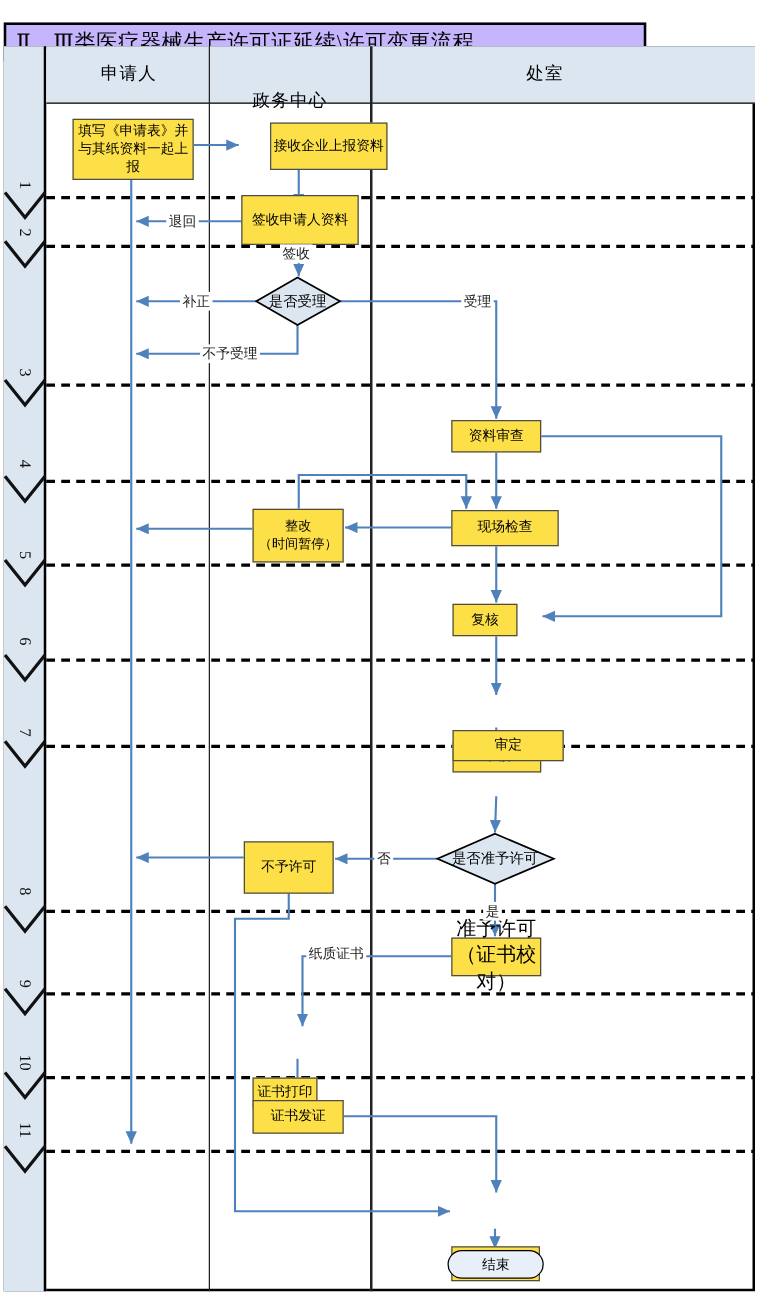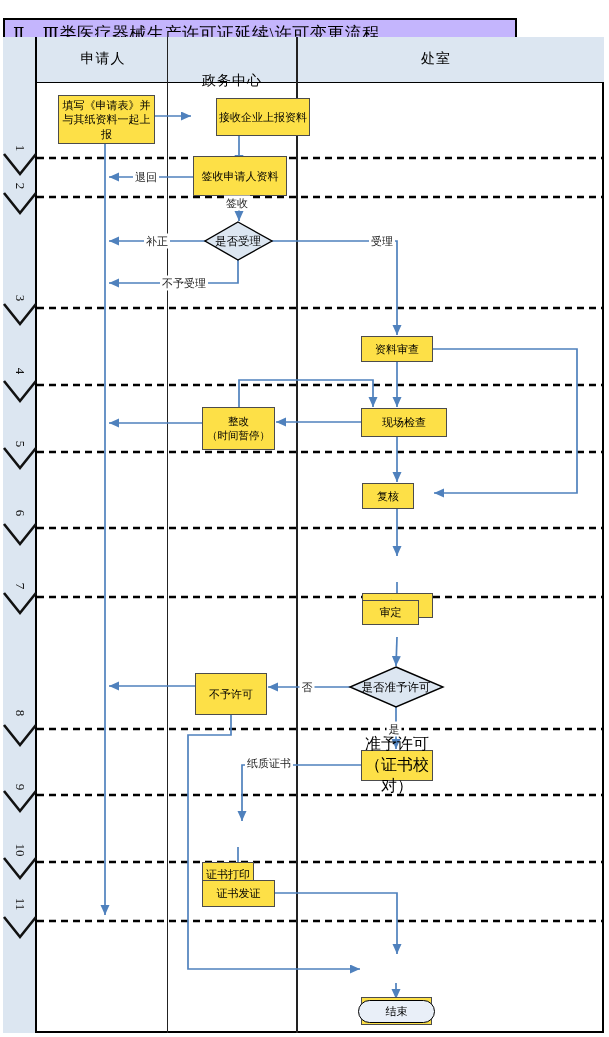--- a/index.html
+++ b/index.html
@@ -152,21 +152,21 @@
 与其纸资料一起上
 报</div>
   <div class="node" style="left:192px;top:98px;width:94px;height:38px;margin-left:24px;">接收企业上报资料</div>
   <div class="node" style="left:193px;top:156px;width:94px;height:40px;">签收申请人资料</div>
   <div class="node" style="left:361px;top:336px;width:72px;height:26px;">资料审查</div>
   <div class="node" style="left:202px;top:407px;width:73px;height:43px;font-size:10.5px;">整改
 （时间暂停）</div>
   <div class="node" style="left:361px;top:408px;width:86px;height:29px;">现场检查</div>
   <div class="node" style="left:362px;top:483px;width:52px;height:26px;">复核</div>
   <div class="node" style="left:362px;top:557px;width:71px;height:25px;margin-top:36px;">审核</div>
-  <div class="node" style="left:362px;top:600px;width:57px;height:25px;">审定</div>
+  <div class="node" style="left:362px;top:584px;width:89px;height:25px;">审定</div>
   <div class="node" style="left:195px;top:673px;width:72px;height:42px;">不予许可</div>
   <div class="node" style="left:361px;top:750px;width:72px;height:31px;font-size:16px;">准予许可
 （证书校对）</div>
   <div class="node" style="left:202px;top:822px;width:52px;height:25px;margin-top:40px;">证书打印</div>
   <div class="node" style="left:202px;top:880px;width:73px;height:27px;">证书发证</div>
   <div class="node" style="left:361px;top:955px;width:71px;height:28px;margin-top:42px;">归档</div>
   <div class="terminator" style="left:358px;top:1000px;width:77px;height:23px;">结束</div>
 
   <div class="dlabel" style="left:238px;top:241px;">是否受理</div>
   <div class="dlabel" style="left:396px;top:687px;">是否准予许可</div>

